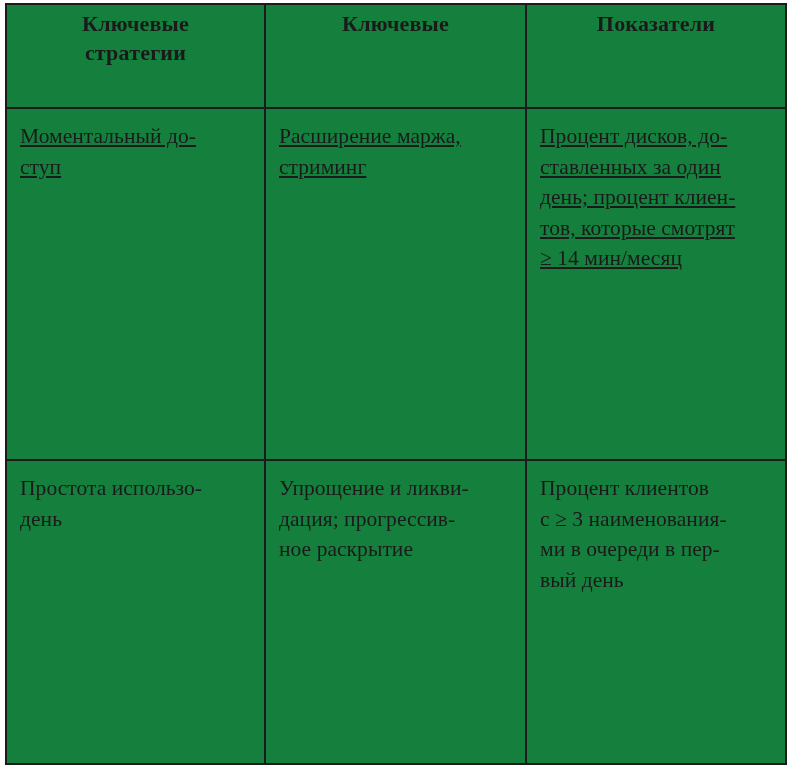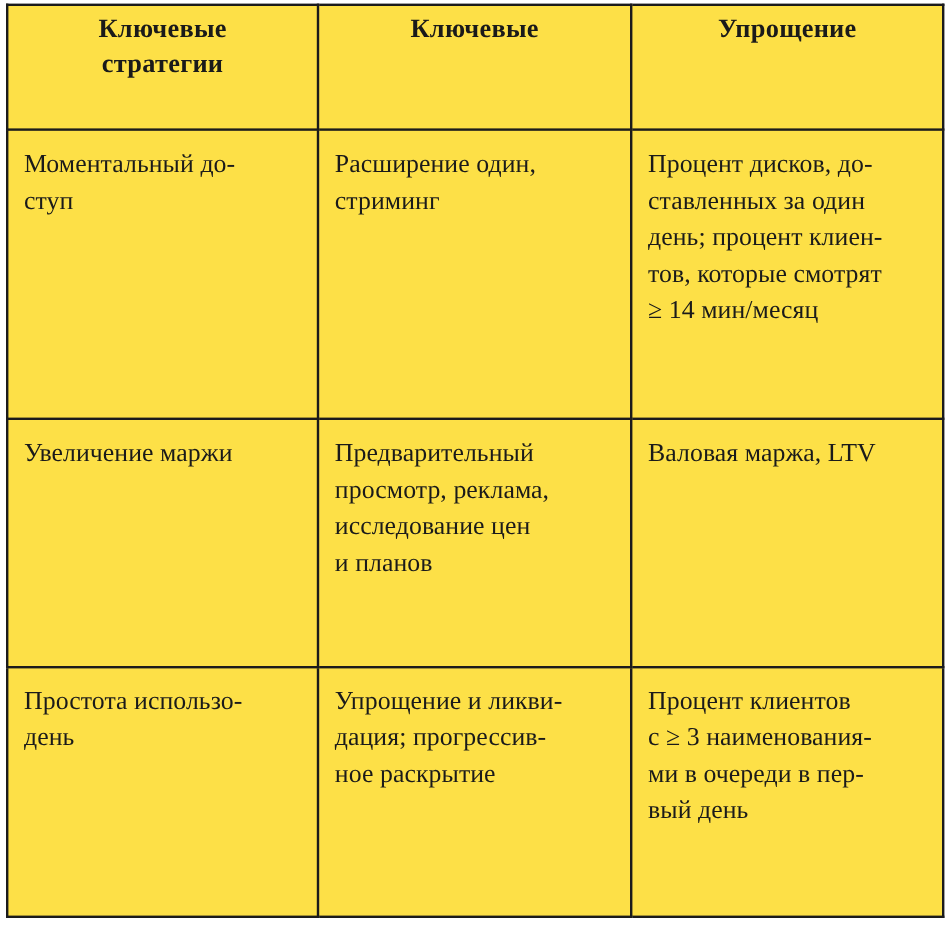--- a/index.html
+++ b/index.html
@@ -30,21 +30,21 @@
     border-collapse: collapse;
     table-layout: fixed;
     border: 2px solid #1b1b1b;
     background: #ffffff;
   }
 
   table.strategy-table td,
   table.strategy-table th {
     border: 2px solid #1b1b1b;
     vertical-align: top;
-    background: #fde047;
+    background: #15803d;
   }
 
   
   col.col-strategy { width: 259px; }
   col.col-tactic   { width: 261px; }
   col.col-metric   { width: 260px; }
 
   thead th {
     height: 94px;
     text-align: center;
@@ -64,21 +64,21 @@
     font-weight: normal;
     letter-spacing: 0.05px;
   }
 
   .cell-text {
     display: block;
     white-space: pre-line;
   }
 
   tr.row-personalization td { height: 158px; }
-  tr.row-instant-access td  { height: 190px; }
+  tr.row-instant-access td  { height: 190px; text-decoration: underline; }
   tr.row-margin td          { height: 159px; }
   tr.row-simplicity td      { height: 161px; }
 </style>
 </head>
 <body>
 
 <div class="table-wrap">
   <table class="strategy-table">
     <colgroup>
       <col class="col-strategy">
@@ -88,54 +88,40 @@
     <thead>
       <tr>
         <th>
           <span class="cell-text">Ключевые
 стратегии</span>
         </th>
         <th>
           <span class="cell-text">Ключевые</span>
         </th>
         <th>
-          <span class="cell-text">Упрощение</span>
+          <span class="cell-text">Показатели</span>
         </th>
       </tr>
     </thead>
     <tbody>
       <tr class="row-instant-access">
         <td>
           <span class="cell-text">Моментальный до-
 ступ</span>
         </td>
         <td>
-          <span class="cell-text">Расширение один,
+          <span class="cell-text">Расширение маржа,
 стриминг</span>
         </td>
         <td>
           <span class="cell-text">Процент дисков, до-
 ставленных за один
 день; процент клиен-
 тов, которые смотрят
 ≥ 14 мин/месяц</span>
-        </td>
-      </tr>
-      <tr class="row-margin">
-        <td>
-          <span class="cell-text">Увеличение маржи</span>
-        </td>
-        <td>
-          <span class="cell-text">Предварительный
-просмотр, реклама,
-исследование цен
-и планов</span>
-        </td>
-        <td>
-          <span class="cell-text">Валовая маржа, LTV</span>
         </td>
       </tr>
       <tr class="row-simplicity">
         <td>
           <span class="cell-text">Простота использо-
 день</span>
         </td>
         <td>
           <span class="cell-text">Упрощение и ликви-
 дация; прогрессив-

